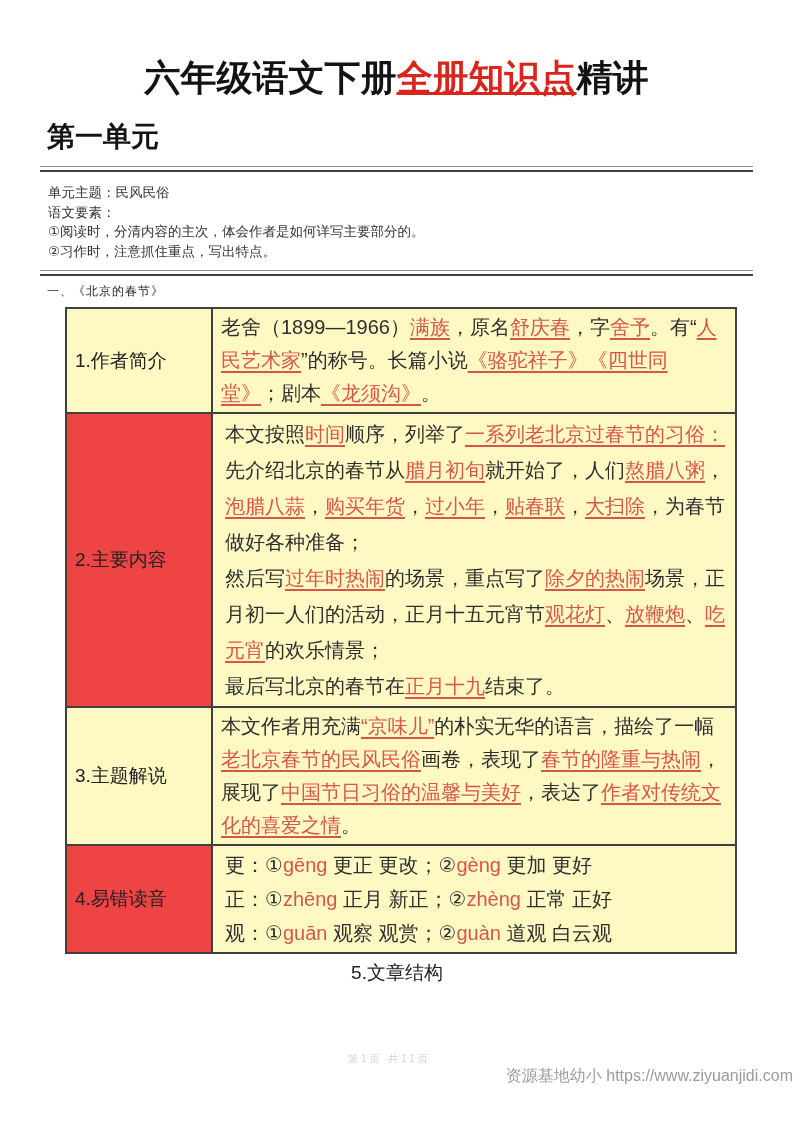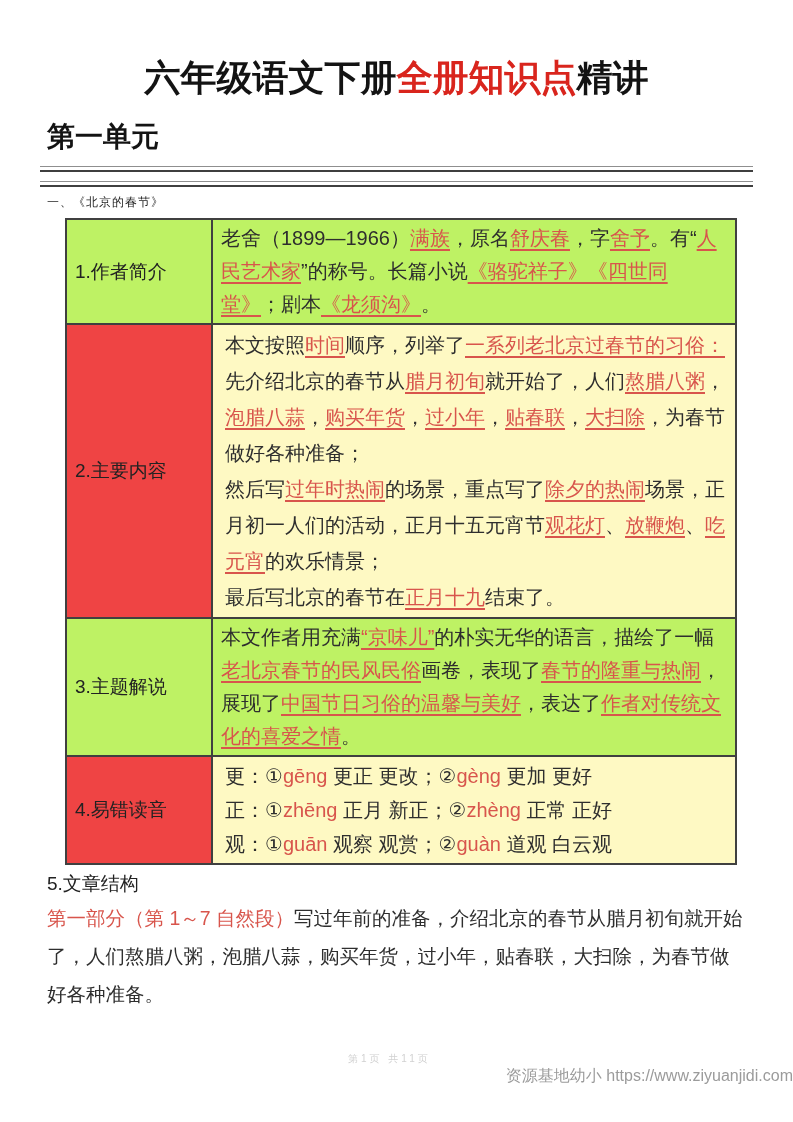--- a/index.html
+++ b/index.html
@@ -5,21 +5,21 @@
   html,body{margin:0;padding:0;}
   body{
     width:793px;height:1122px;position:relative;background:#ffffff;
     font-family:"Liberation Sans","DejaVu Sans",sans-serif;
     color:#2e2e2e;overflow:hidden;
   }
   .title{
     margin:54px 0 0 0;text-align:center;
     font-size:36px;font-weight:700;color:#131313;
   }
-  .seg-red{color:#d9251d;}
+  .seg-red{color:#d9251d;text-decoration:underline;}
   .unit-h{
     margin:15px 0 0 47px;font-size:28px;font-weight:700;color:#131313;
   }
   .rule{
     margin:10px 40px 0 40px;height:3px;
     border-top:1.5px solid #8f8f8f;border-bottom:2.5px solid #3f3f3f;
   }
   .rule2{margin-top:9px;}
   .unit-info{
     margin:11px 0 0 48px;font-size:13.5px;line-height:19.5px;color:#333333;
@@ -32,35 +32,35 @@
     margin:7px 0 0 65px;width:672px;border-collapse:collapse;table-layout:fixed;
   }
   table.kt td{border:2px solid #404040;}
   .label-cell{
     width:135px;font-size:19px;color:#222222;
     padding-left:8px;vertical-align:middle;background:#ef4444;
   }
   .content-cell{
     font-size:20px;padding:2px 8px 2px 12px;vertical-align:middle;background:#fef9c3;
   }
-  tr.shaded td{background:#bef264;padding-left:8px;}
+  tr.shaded td{background:#fef9c3;padding-left:8px;}
   .row1{height:101px;} .row1 .content-cell{line-height:33px;}
   .row2{height:257px;} .row2 .content-cell{line-height:36px;}
   .row3{height:135px;} .row3 .content-cell{line-height:33px;}
   .row4{height:103px;} .row4 .content-cell{line-height:34px;}
   .seg-ru{
     color:#d8554c;
     text-decoration:underline;
     text-decoration-color:#d8554c;
     text-decoration-thickness:1.5px;
     text-underline-offset:4px;
   }
   .seg-r{color:#d8554c;}
   .structure{margin:6px 46px 0 47px;font-size:19.5px;color:#2e2e2e;}
-  .structure-h{margin:0 0 2px 0;font-size:19px;font-weight:400;color:#222222;}
+  .structure-h{margin:0 0 2px 0;font-size:19px;font-weight:400;color:#222222;text-align:center;}
   .part{margin:0 0 7px 0;line-height:38px;}
   .part-head{color:#d8554c;}
   .footer{
     position:absolute;top:1066px;left:0;width:100%;
     text-align:right;font-size:16px;color:#9b9b9b;
   }
   .watermark{
     position:absolute;top:1052px;left:348px;
     font-size:10px;color:#b8b8b8;opacity:0.65;letter-spacing:3px;
   }
@@ -69,20 +69,26 @@
 <body>
 
 <div>
 
   <h1 class="title"><span>六年级语文下册</span><span class="seg-red">全册知识点</span><span>精讲</span></h1>
 
   <h2 class="unit-h">第一单元</h2>
 
   <div class="rule"></div>
 
+  <div class="unit-info">
+    <div>单元主题：民风民俗</div>
+    <div>语文要素：</div>
+    <div>①阅读时，分清内容的主次，体会作者是如何详写主要部分的。</div>
+    <div>②习作时，注意抓住重点，写出特点。</div>
+  </div>
 
   <div class="rule rule2"></div>
 
   <h3 class="lesson-h">一、《北京的春节》</h3>
 
   <table class="kt">
     <tbody>
         <tr class="row1 shaded">
           <td class="label-cell">1.作者简介</td>
           <td class="content-cell">
@@ -110,22 +116,18 @@
             <div><span>更：①</span><span class="seg-r">gēng</span><span> 更正 更改；②</span><span class="seg-r">gèng</span><span> 更加 更好</span></div>
             <div><span>正：①</span><span class="seg-r">zhēng</span><span> 正月 新正；②</span><span class="seg-r">zhèng</span><span> 正常 正好</span></div>
             <div><span>观：①</span><span class="seg-r">guān</span><span> 观察 观赏；②</span><span class="seg-r">guàn</span><span> 道观 白云观</span></div>
           </td>
         </tr>
       </tbody>
   </table>
 
   <div class="structure">
     <div class="structure-h">5.文章结构</div>
-    <div>
-        <p class="part"><span class="part-head">第一部分（第 1～7 自然段）</span><span>写过年前的准备，介绍北京的春节从腊月初旬就开始了，人们熬腊八粥，泡腊八蒜，购买年货，过小年，贴春联，大扫除，为春节做好各种准备。</span></p>
-        <p class="part"></p>
-      </div>
   </div>
 
   <div class="watermark">第1页 共11页</div>
   <div class="footer">资源基地幼小 https://www.ziyuanjidi.com</div>
 
 </div>
 
 </body></html>

